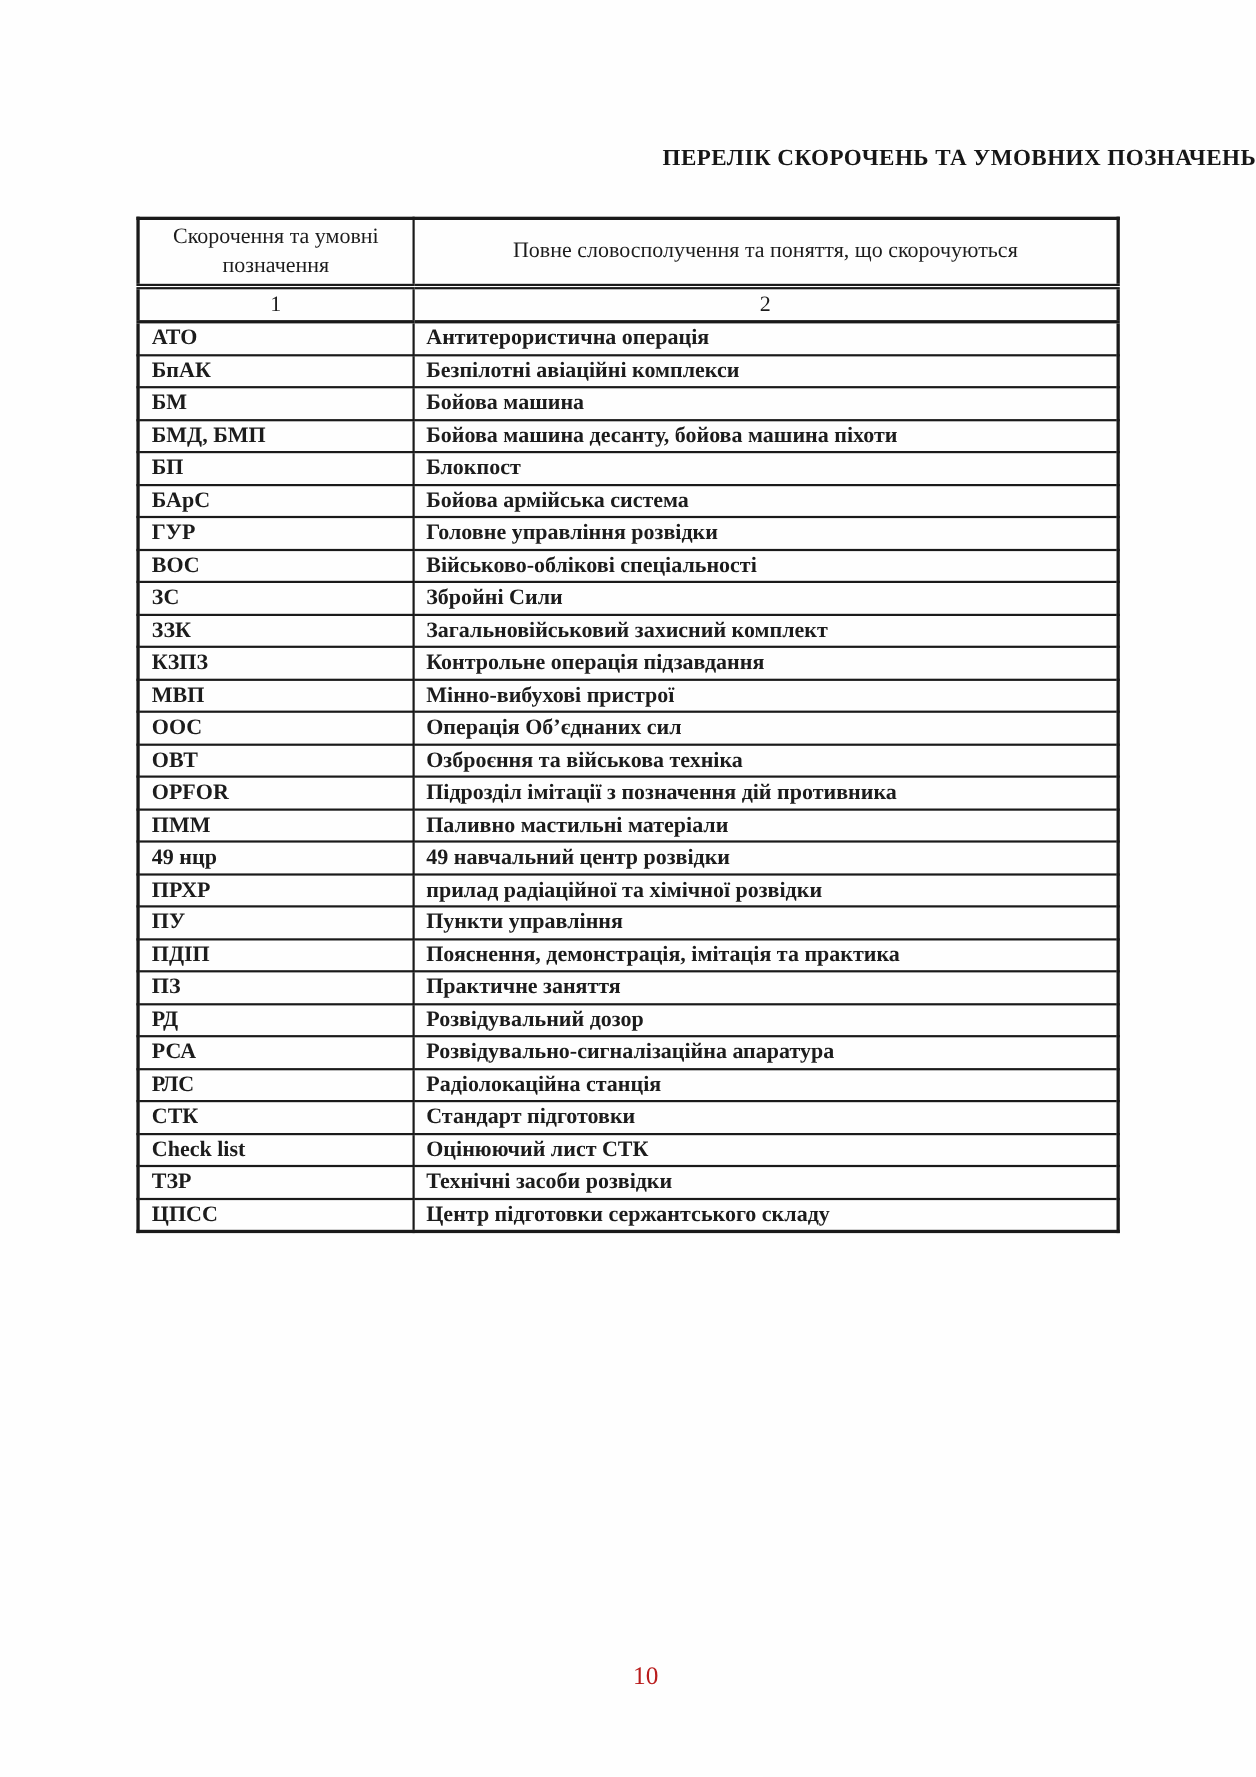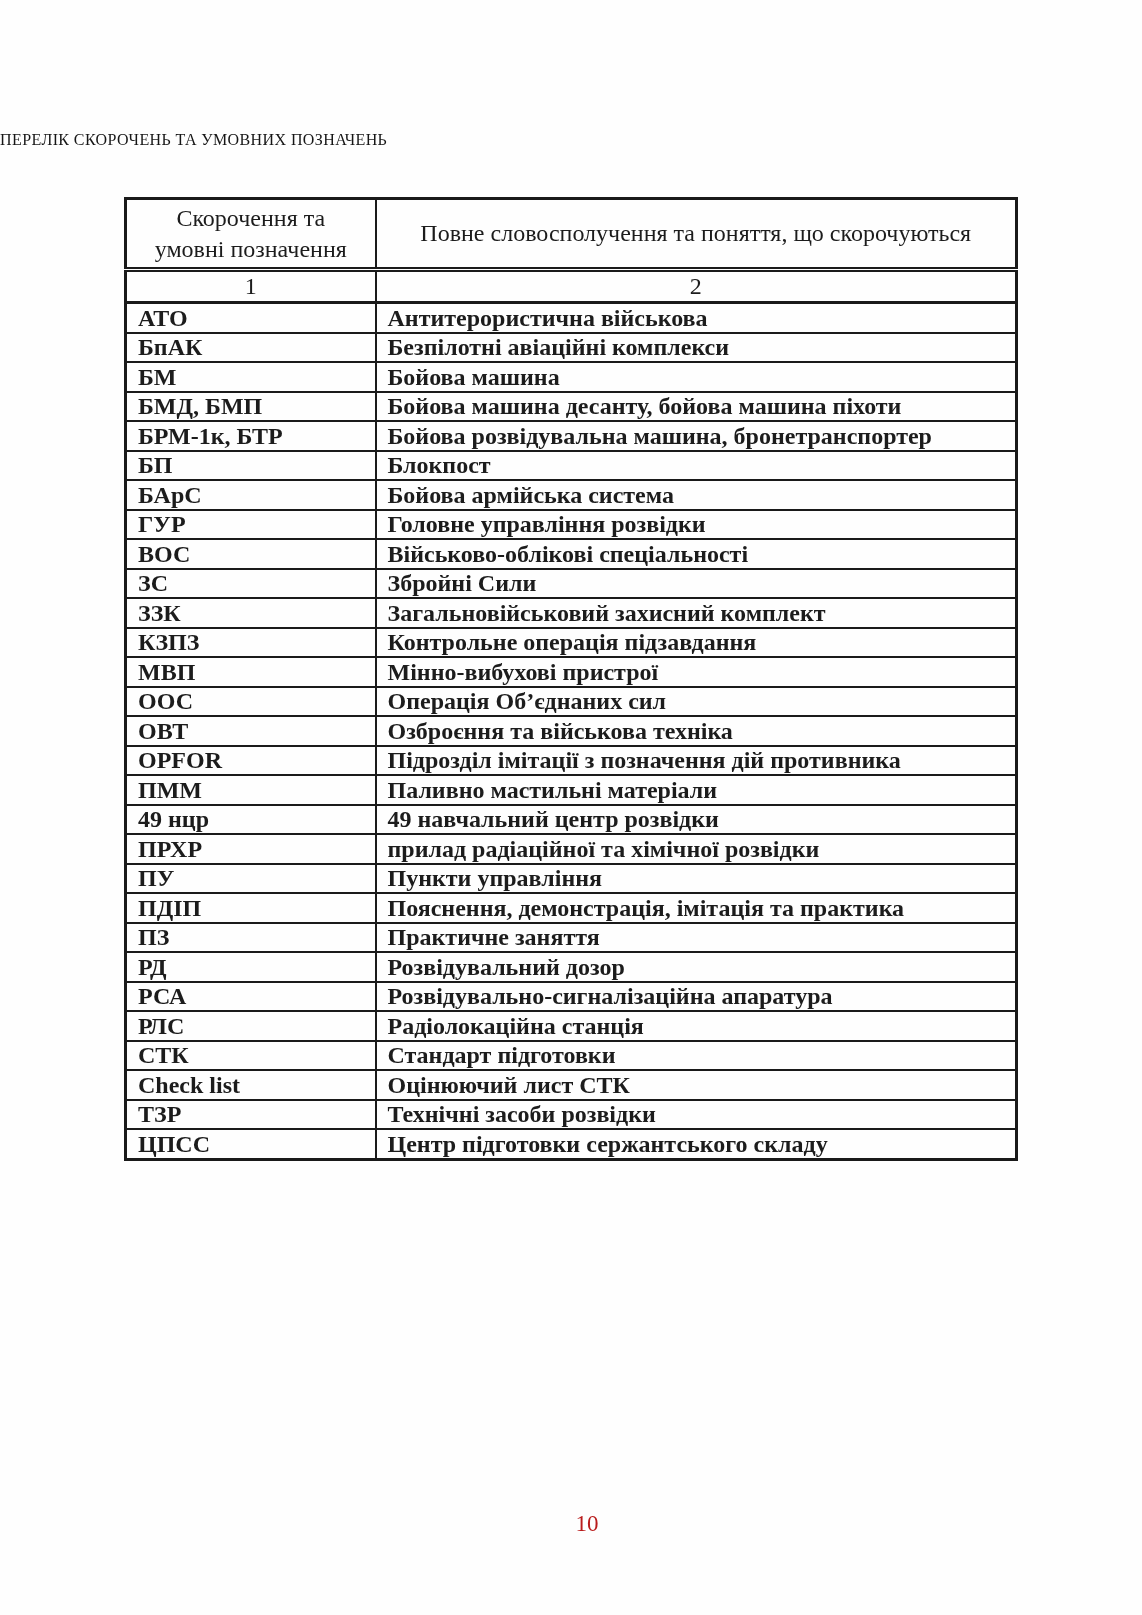--- a/index.html
+++ b/index.html
@@ -15,34 +15,34 @@
     color: #1a1a1a;
     font-family: "Liberation Serif", "DejaVu Serif", serif;
     overflow: hidden;
   }
   .doc-title {
     position: absolute;
     top: 131px;
     left: 0;
     width: 100%;
     margin: 0;
-    text-align: left;
-    font-size: 16px;
-    font-weight: normal;
+    text-align: right;
+    font-size: 21px;
+    font-weight: bold;
     letter-spacing: 0.4px;
     color: #161616;
   }
   table.abbrev-table {
     position: absolute;
     left: 124px;
     top: 197px;
     width: 891px;
     border-collapse: collapse;
     table-layout: fixed;
-    font-size: 24px;
+    font-size: 20px;
     color: #1c1c1c;
   }
   table.abbrev-table col.c1 { width: 250px; }
   table.abbrev-table col.c2 { width: 641px; }
   table.abbrev-table { border: 3px solid #1a1a1a; }
   table.abbrev-table th,
   table.abbrev-table td {
     border: 2px solid #1a1a1a;
     vertical-align: middle;
     overflow: hidden;
@@ -97,39 +97,35 @@
       </tr>
       <tr class="num-row">
         <td>1</td>
         <td>2</td>
       </tr>
     </thead>
     <tbody>
 
     <tr>
           <td>АТО</td>
-          <td>Антитерористична військова</td>
+          <td>Антитерористична операція</td>
         </tr>
         <tr>
           <td>БпАК</td>
           <td>Безпілотні авіаційні комплекси</td>
         </tr>
         <tr>
           <td>БМ</td>
           <td>Бойова машина</td>
         </tr>
         <tr>
           <td>БМД,  БМП</td>
           <td>Бойова машина десанту, бойова машина піхоти</td>
         </tr>
         <tr>
-          <td>БРМ-1к,  БТР</td>
-          <td>Бойова розвідувальна машина, бронетранспортер</td>
-        </tr>
-        <tr>
           <td>БП</td>
           <td>Блокпост</td>
         </tr>
         <tr>
           <td>БАрС</td>
           <td>Бойова армійська система</td>
         </tr>
         <tr>
           <td>ГУР</td>
           <td>Головне управління розвідки</td>

